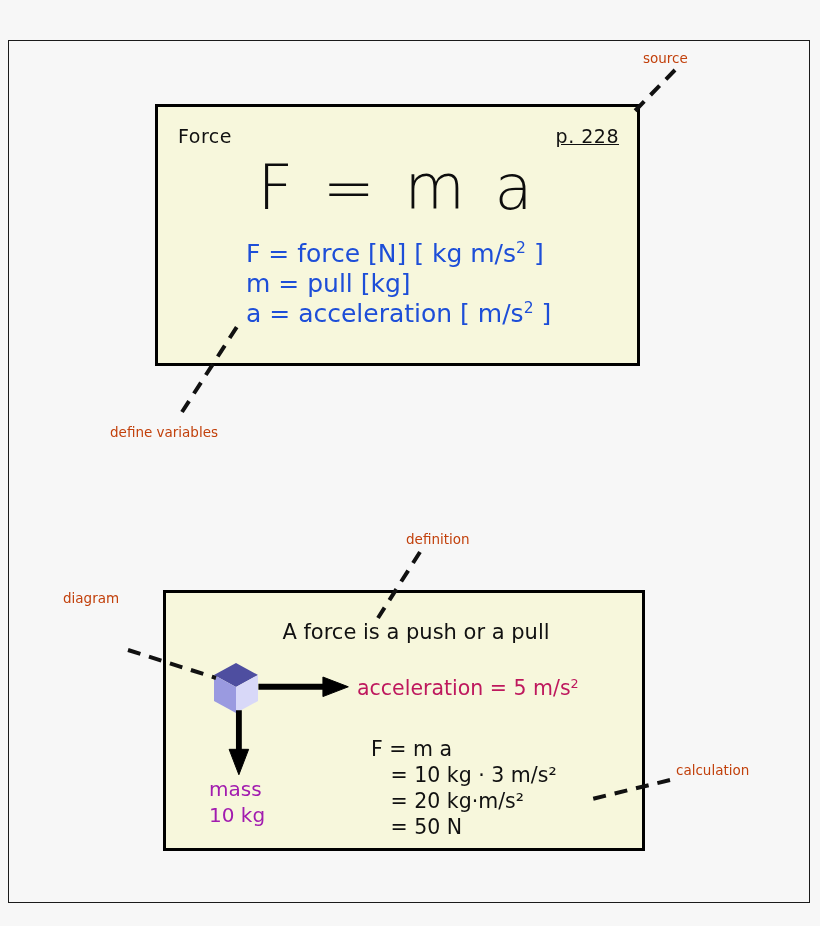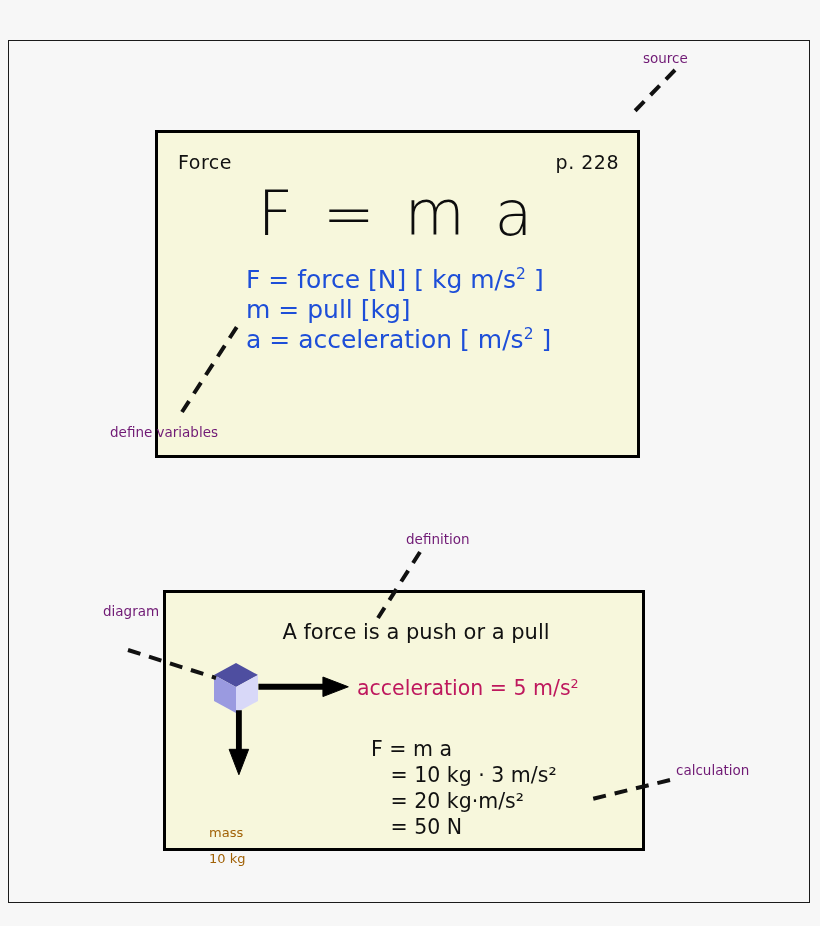--- a/index.html
+++ b/index.html
@@ -30,23 +30,23 @@
 
   
   .card {
     position: absolute;
     background: #f7f7dc;
     border: 3px solid #000000;
     box-sizing: border-box;
   }
   #card-formula {
     left: 155px;
-    top: 130px;
+    top: 104px;
     width: 485px;
-    height: 328px;
+    height: 262px;
   }
   #card-example {
     left: 163px;
     top: 590px;
     width: 482px;
     height: 261px;
   }
 
   
   .hand {
@@ -57,20 +57,21 @@
   }
   #card-title {
     position: absolute;
     left: 20px;
     top: 18px;
   }
   #card-page {
     position: absolute;
     right: 18px;
     top: 18px;
+    text-decoration: underline;
   }
   #big-formula {
     position: absolute;
     left: 0;
     right: 0;
     top: 44px;
     text-align: center;
     font-size: 62px;
     font-weight: 300;
     color: #0d0d0d;
@@ -118,24 +119,23 @@
     top: 143px;
     font-size: 20.5px;
     color: #111111;
     line-height: 26px;
   }
   #calc-block div { white-space: pre; }
   #mass-label {
     position: absolute;
     left: 43px;
     top: 183px;
-    font-size: 13px;
-    color: #a16207;
+    font-size: 20px;
+    color: #a21caf;
     line-height: 26px;
-    margin-top: 44px;
   }
   #mass-label div { white-space: pre; }
 
   
   #cube {
     position: absolute;
     left: 44px;
     top: 68px;
     width: 52px;
     height: 56px;
@@ -148,29 +148,29 @@
     top: 0;
     width: 100%;
     height: 100%;
     pointer-events: none;
   }
 
   
   .annot {
     position: absolute;
     font-size: 13.5px;
-    color: #701a75;
+    color: #c2410c;
     font-family: "DejaVu Sans", "Liberation Sans", sans-serif;
     white-space: nowrap;
     text-align: right;
   }
   #annot-source      { left: 643px; top: 50px; }
   #annot-define      { left: 110px; top: 424px; }
   #annot-definition  { left: 406px; top: 531px; }
-  #annot-diagram     { left: 63px;  top: 603px; margin-left: 40px; }
+  #annot-diagram     { left: 63px;  top: 590px; }
   #annot-calculation { left: 676px; top: 762px; }
 
   
   #leaders {
     position: absolute;
     left: 0;
     top: 0;
     width: 820px;
     height: 926px;
     pointer-events: none;

